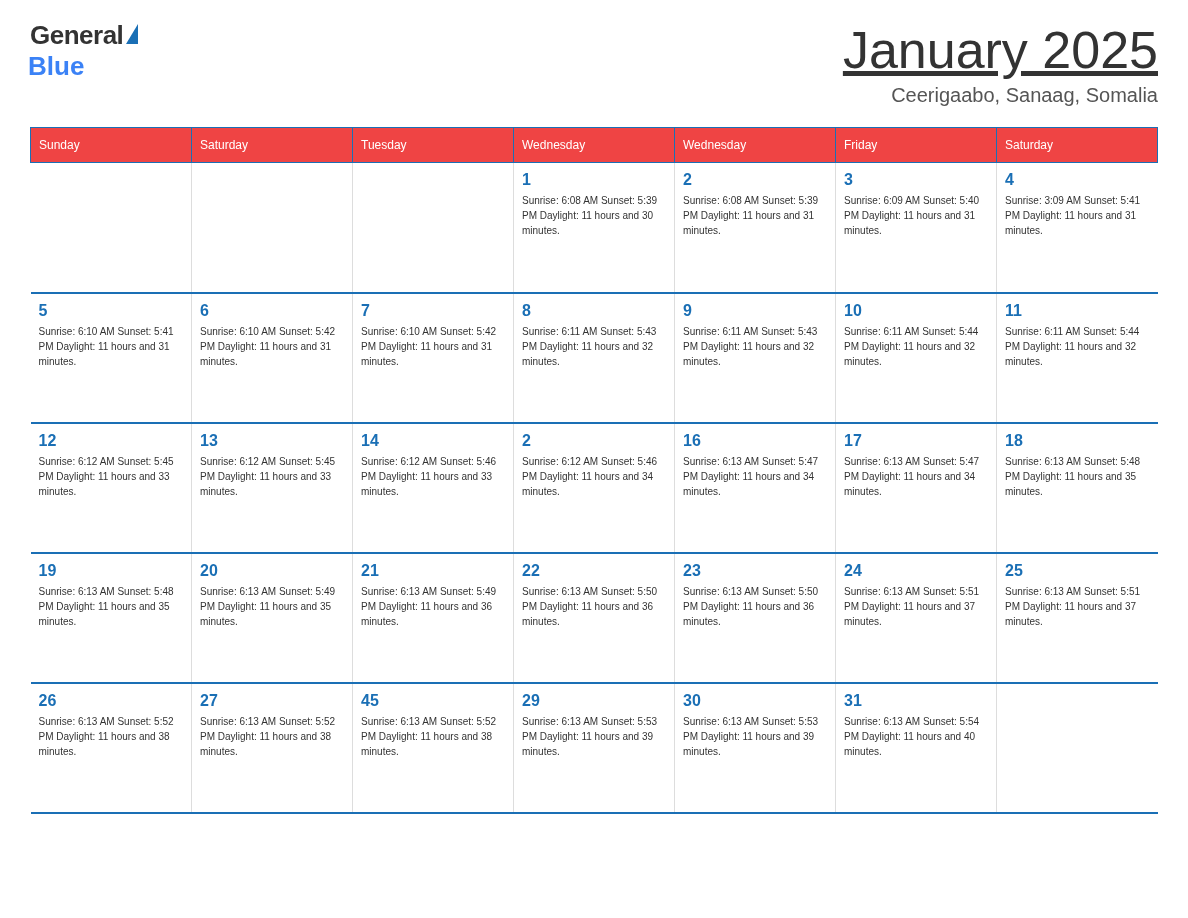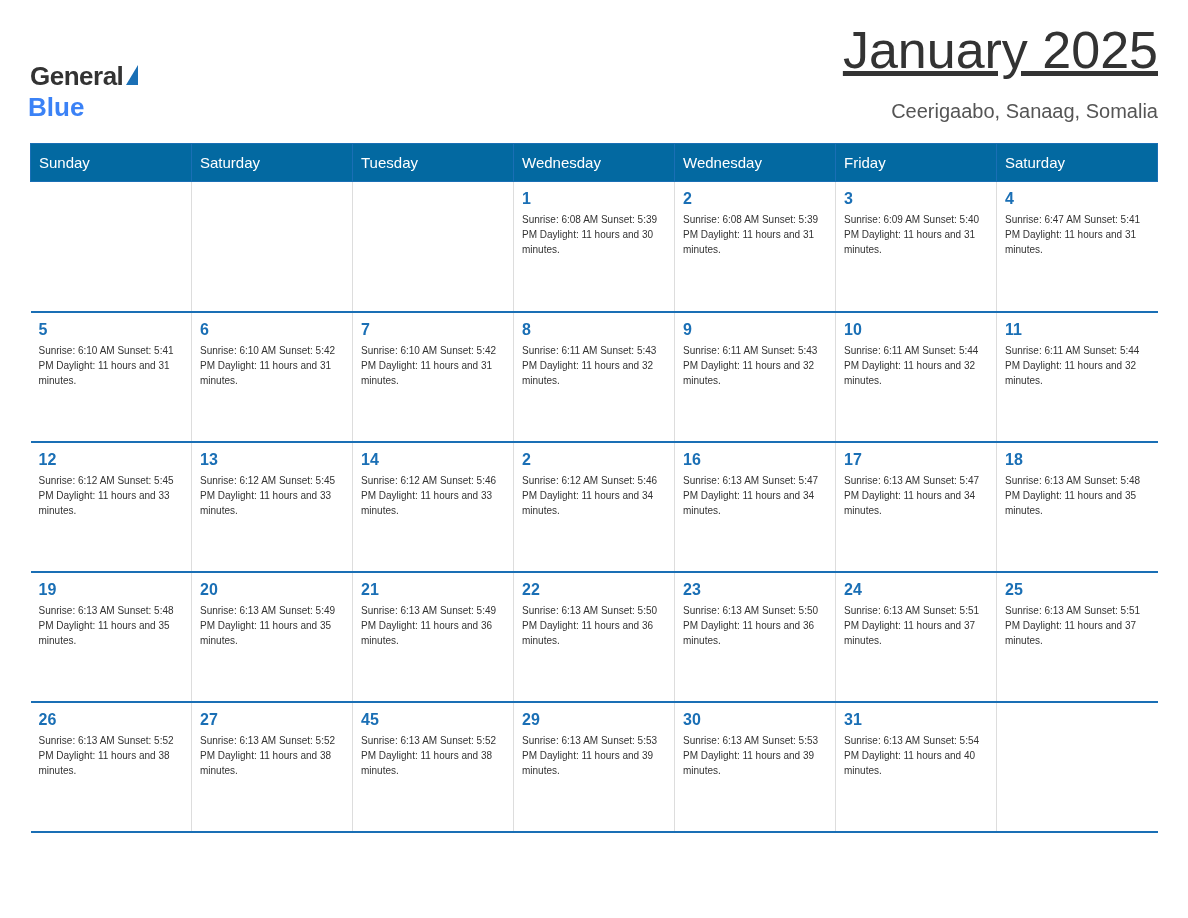--- a/index.html
+++ b/index.html
@@ -6,21 +6,21 @@
     body {
       font-family: Arial, sans-serif;
       background: #fff;
       padding: 20px 30px;
       width: 1188px;
       min-height: 918px;
     }
     .header {
       display: flex;
       justify-content: space-between;
-      align-items: flex-end;
+      align-items: flex-start;
       margin-bottom: 20px;
     }
     .logo {
       display: flex;
       flex-direction: column;
       align-items: flex-start;
     }
     .logo-top {
       display: flex;
       align-items: center;
@@ -50,33 +50,33 @@
     }
     .calendar-title {
       font-size: 52px;
       font-weight: normal;
       color: #333;
       text-decoration: underline;
     }
     .calendar-subtitle {
       font-size: 20px;
       color: #555;
-      margin-top: 20px;
+      margin-top: 4px;
     }
     table {
       width: 100%;
       border-collapse: collapse;
       table-layout: fixed;
     }
     thead tr th {
-      background-color: #0369a1;
+      background-color: #ef4444;
       color: white;
       padding: 10px 8px;
       text-align: left;
-      font-size: 15px;
+      font-size: 12px;
       font-weight: normal;
       border: 1px solid #1a6fb5;
     }
     tbody tr {
       border-bottom: 2px solid #1a6fb5;
     }
     tbody tr td {
       vertical-align: top;
       padding: 8px;
       font-size: 12px;
@@ -151,21 +151,21 @@
 Daylight: 11 hours and 31 minutes.</div>
         </td>
         <td>
           <span class="day-number">3</span>
           <div class="day-info">Sunrise: 6:09 AM
 Sunset: 5:40 PM
 Daylight: 11 hours and 31 minutes.</div>
         </td>
         <td>
           <span class="day-number">4</span>
-          <div class="day-info">Sunrise: 6:47 AM
+          <div class="day-info">Sunrise: 3:09 AM
 Sunset: 5:41 PM
 Daylight: 11 hours and 31 minutes.</div>
         </td>
       </tr>
       <tr>
         <td>
           <span class="day-number">5</span>
           <div class="day-info">Sunrise: 6:10 AM
 Sunset: 5:41 PM
 Daylight: 11 hours and 31 minutes.</div>

